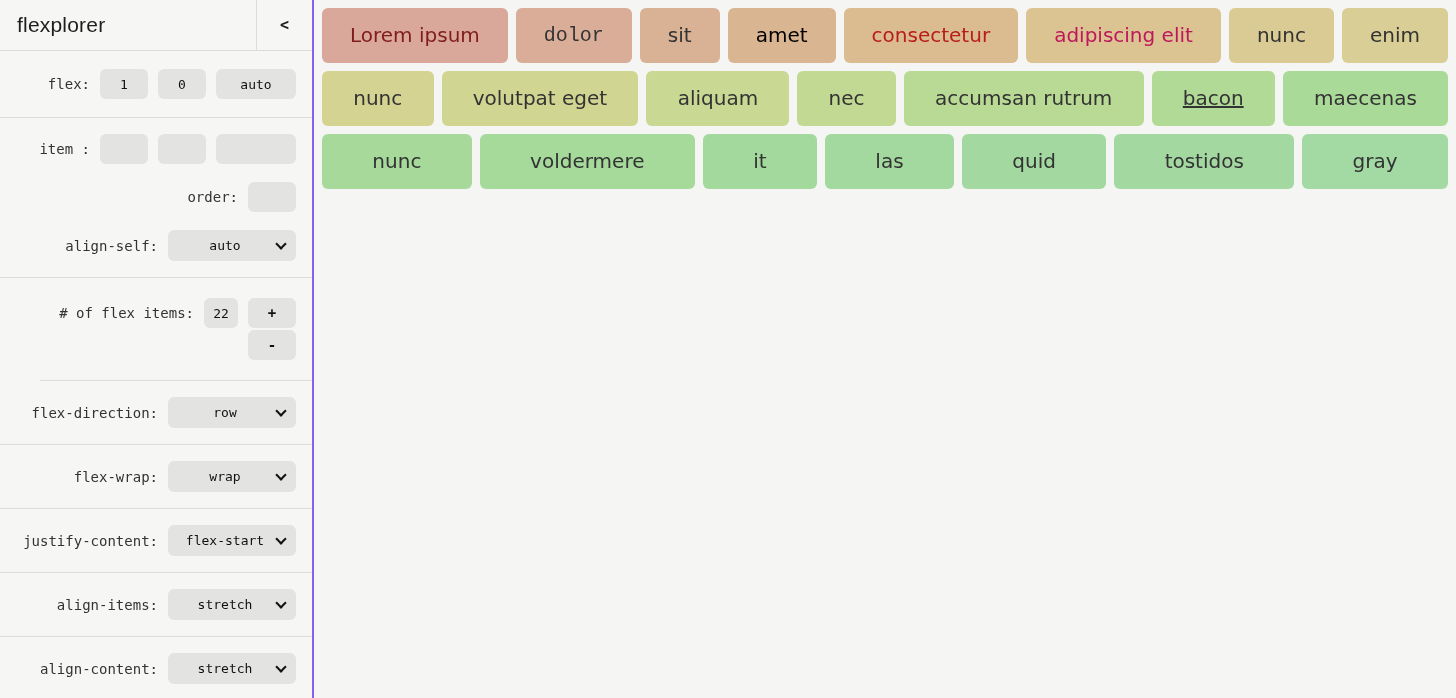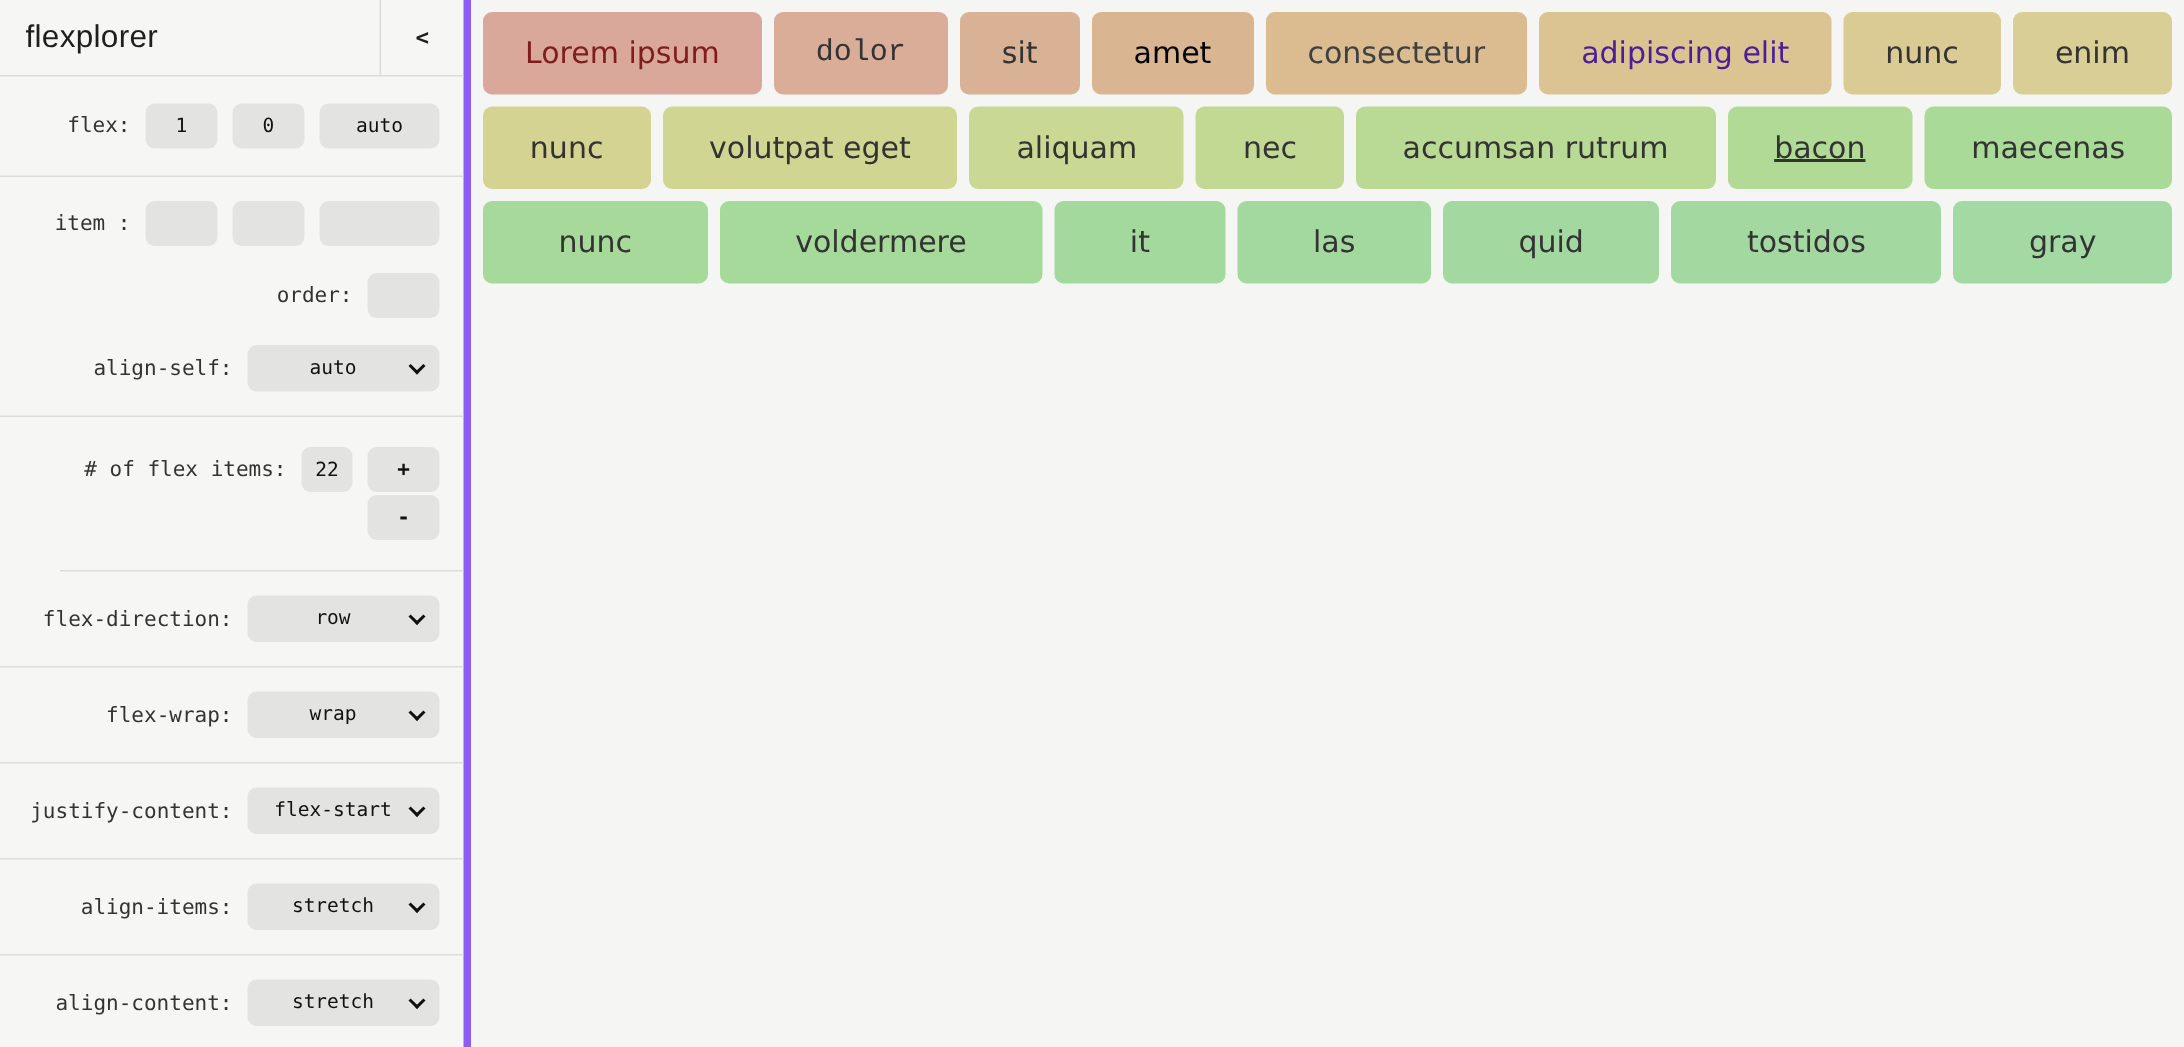--- a/index.html
+++ b/index.html
@@ -10,21 +10,21 @@
     font-family: "Liberation Sans", sans-serif;
     color: #222;
   }
 
   
   .sidebar {
     width: 314px;
     flex: 0 0 314px;
     height: 698px;
     background: #f6f6f5;
-    border-right: 5px solid #8b5cf6;
+    border-right: 2px solid #8b5cf6;
     overflow: hidden;
   }
   .sidebar-header {
     height: 51px;
     display: flex;
     align-items: stretch;
     border-bottom: 1px solid #dcdcdc;
   }
   .app-title {
     flex: 1;
@@ -268,22 +268,22 @@
   </div>
 
 </div>
 
 <div class="main">
     <div class="flex-row">
       <div class="flex-item" style="background: rgb(218, 168, 154); color: #7f1d1d;">Lorem ipsum</div>
       <div class="flex-item" style="background: rgb(217, 173, 151); color: rgb(51, 51, 51); font-family: Liberation Mono, monospace;">dolor</div>
       <div class="flex-item" style="background: rgb(217, 177, 148); color: rgb(51, 51, 51);">sit</div>
       <div class="flex-item" style="background: rgb(218, 181, 145); color: #000000;">amet</div>
-      <div class="flex-item" style="background: rgb(218, 188, 144); color: #404040;">consectetur</div>
-      <div class="flex-item" style="background: rgb(219, 195, 146); color: #4c1d95;">adipiscing elit</div>
+      <div class="flex-item" style="background: rgb(218, 188, 144); color: #b91c1c;">consectetur</div>
+      <div class="flex-item" style="background: rgb(219, 195, 146); color: #be185d;">adipiscing elit</div>
       <div class="flex-item" style="background: rgb(218, 202, 147); color: rgb(51, 51, 51);">nunc</div>
       <div class="flex-item" style="background: rgb(217, 207, 150); color: rgb(51, 51, 51);">enim</div>
     </div>
     <div class="flex-row">
       <div class="flex-item" style="background: rgb(213, 211, 146); color: rgb(51, 51, 51);">nunc</div>
       <div class="flex-item" style="background: rgb(208, 214, 146); color: rgb(51, 51, 51);">volutpat eget</div>
       <div class="flex-item" style="background: rgb(201, 216, 146); color: rgb(51, 51, 51);">aliquam</div>
       <div class="flex-item" style="background: rgb(193, 217, 147); color: rgb(51, 51, 51);">nec</div>
       <div class="flex-item" style="background: rgb(185, 218, 148); color: rgb(51, 51, 51);">accumsan rutrum</div>
       <div class="flex-item" style="background: rgb(177, 218, 150); color: rgb(51, 51, 51); text-decoration: underline;">bacon</div>

